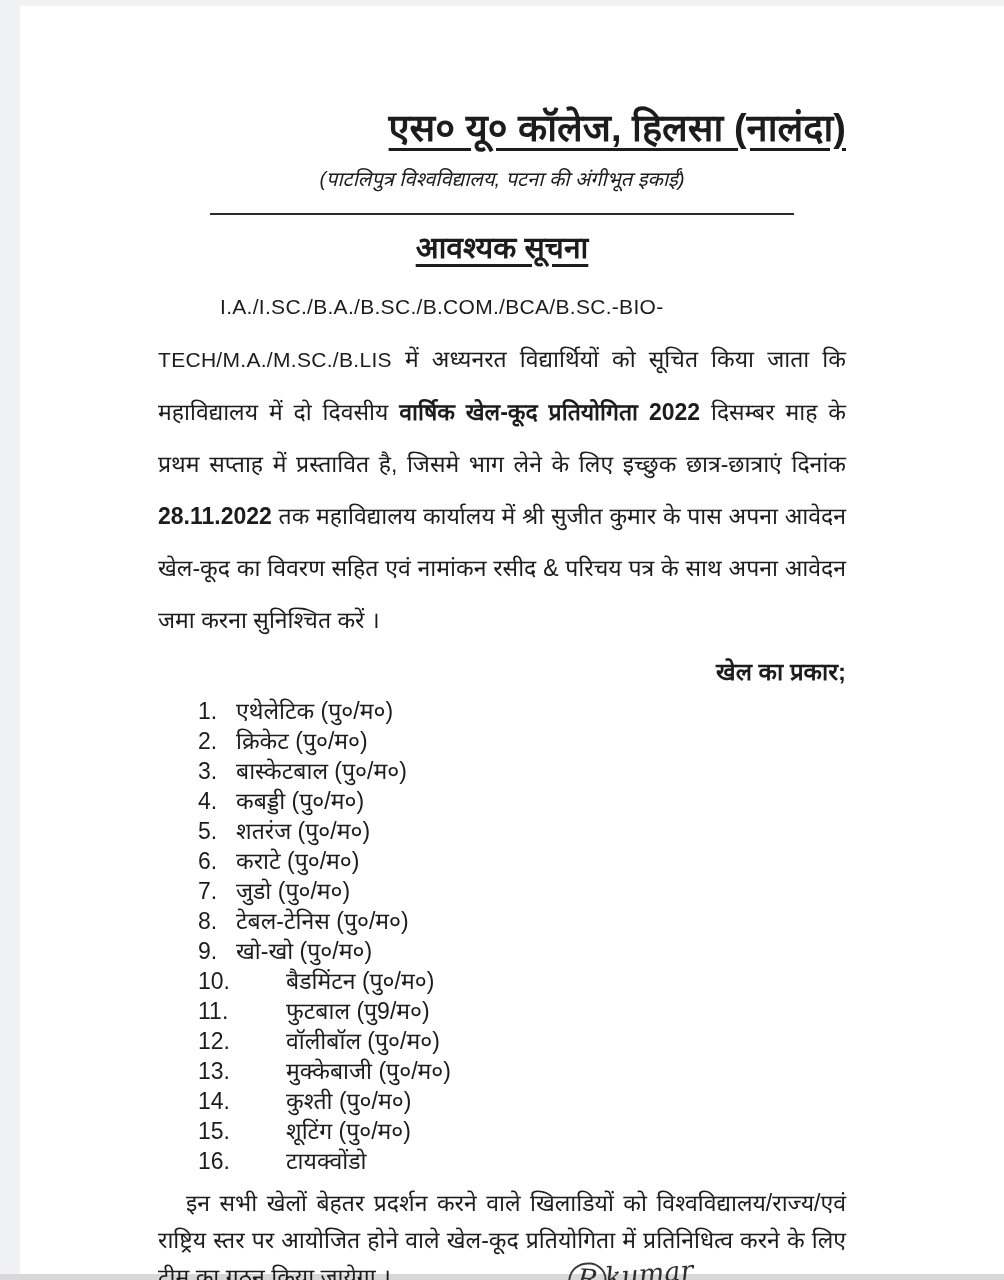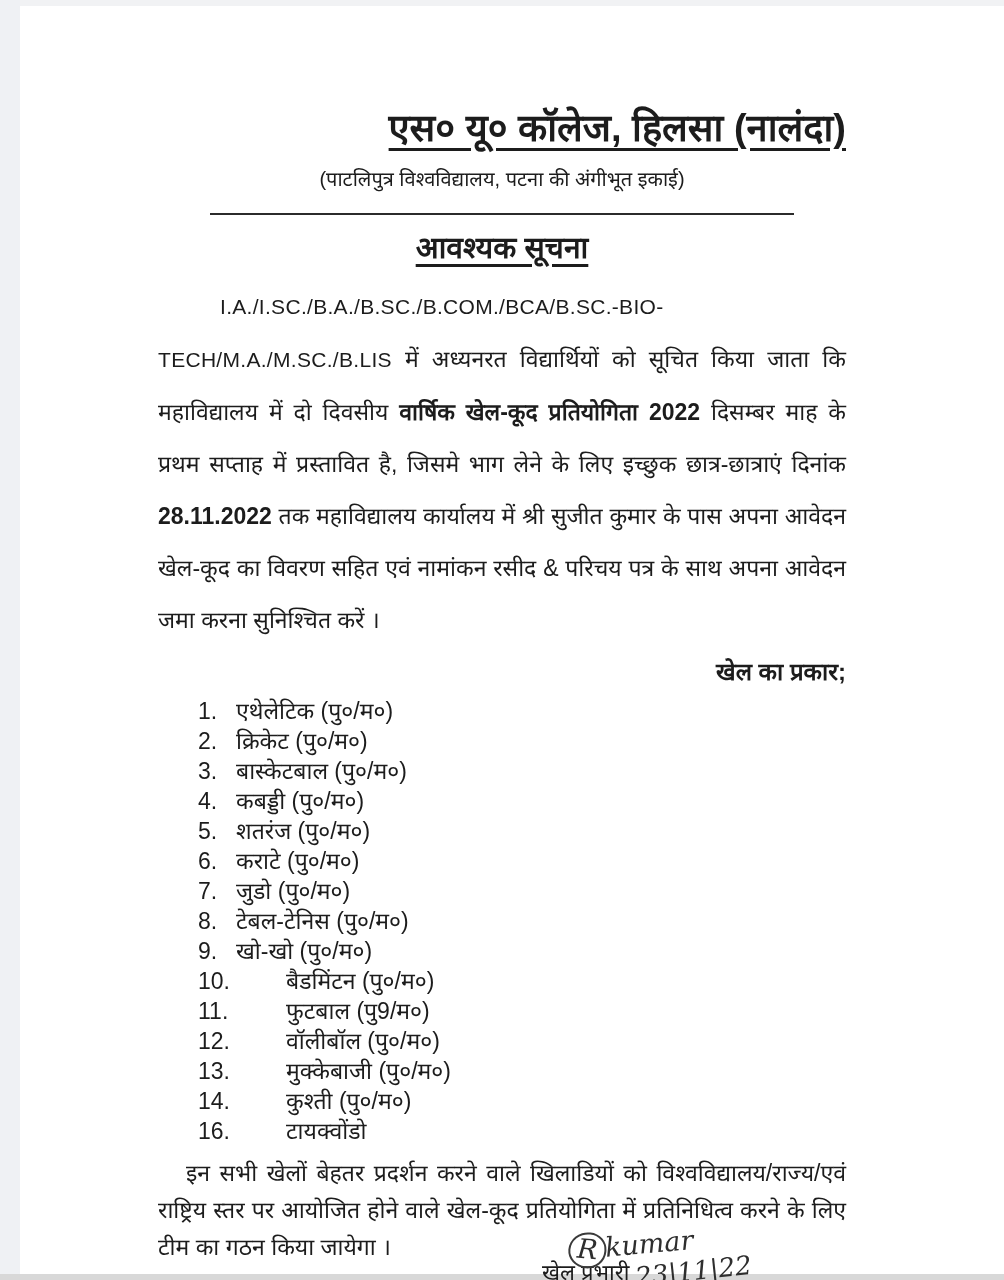--- a/index.html
+++ b/index.html
@@ -11,21 +11,21 @@
   .edge-top{position:absolute;top:0;left:0;width:1004px;height:6px;background:#f1f2f4;}
   .edge-left{position:absolute;top:0;left:0;width:20px;height:1280px;background:#eff1f4;}
   .edge-bottom{position:absolute;bottom:0;left:0;width:1004px;height:6px;background:#d8d8d8;}
 
   .content{position:absolute;left:158px;top:100px;width:688px;}
 
   .title{
     font-size:38px;font-weight:bold;text-align:right;margin:0;
     text-decoration:underline;text-decoration-thickness:3px;text-underline-offset:7px;
   }
-  .subtitle{font-size:20px;text-align:center;margin-top:13px;}
+  .subtitle{font-size:20px;text-align:center;margin-top:13px;font-style:italic;}
   .rule{height:0;border-top:2px solid #2b2b2b;width:584px;margin:21px auto 0 auto;}
   .notice{
     font-size:30px;font-weight:bold;text-align:center;margin:11px 0 0 0;
     text-decoration:underline;text-decoration-thickness:3px;text-underline-offset:6px;
   }
 
   .para1{font-size:23px;line-height:52px;text-align:justify;text-indent:62px;margin:13px 0 0 0;}
   .para1 .latin{font-size:21px;letter-spacing:.3px;}
   .para1 .b{font-weight:bold;}
 
@@ -122,20 +122,24 @@
     </div>
   <div class="sport-row tab">
       <span class="sport-num">13.</span>
       <span class="sport-label">मुक्केबाजी (पु०/म०)</span>
     </div>
   <div class="sport-row tab">
       <span class="sport-num">14.</span>
       <span class="sport-label">कुश्ती (पु०/म०)</span>
     </div>
   <div class="sport-row tab">
+      <span class="sport-num">15.</span>
+      <span class="sport-label">शूटिंग (पु०/म०)</span>
+    </div>
+  <div class="sport-row tab">
       <span class="sport-num">16.</span>
       <span class="sport-label">टायक्वोंडो</span>
     </div>
 
   <p class="closing">इन सभी खेलों बेहतर प्रदर्शन करने वाले खिलाडियों को विश्वविद्यालय/राज्य/एवं राष्ट्रिय स्तर पर आयोजित होने वाले खेल-कूद प्रतियोगिता में प्रतिनिधित्व करने के लिए टीम का गठन किया जायेगा ।</p>
 
   <div class="signature">
     <div class="sig-script"><span class="sig-r">R</span><span>kumar</span></div>
     <div class="sig-line2">
       <span class="sig-designation">खेल प्रभारी</span>

